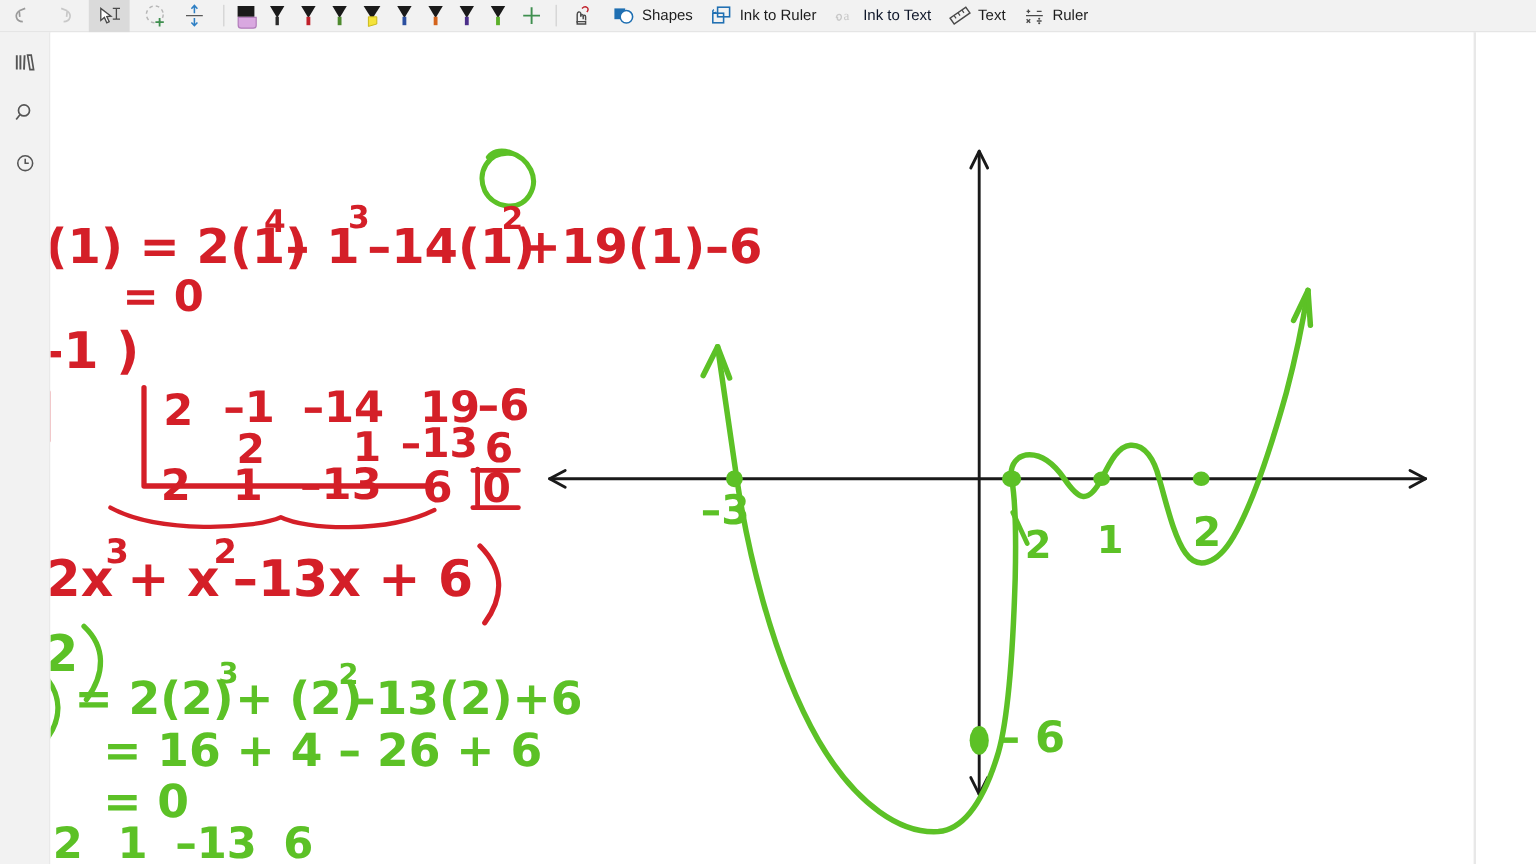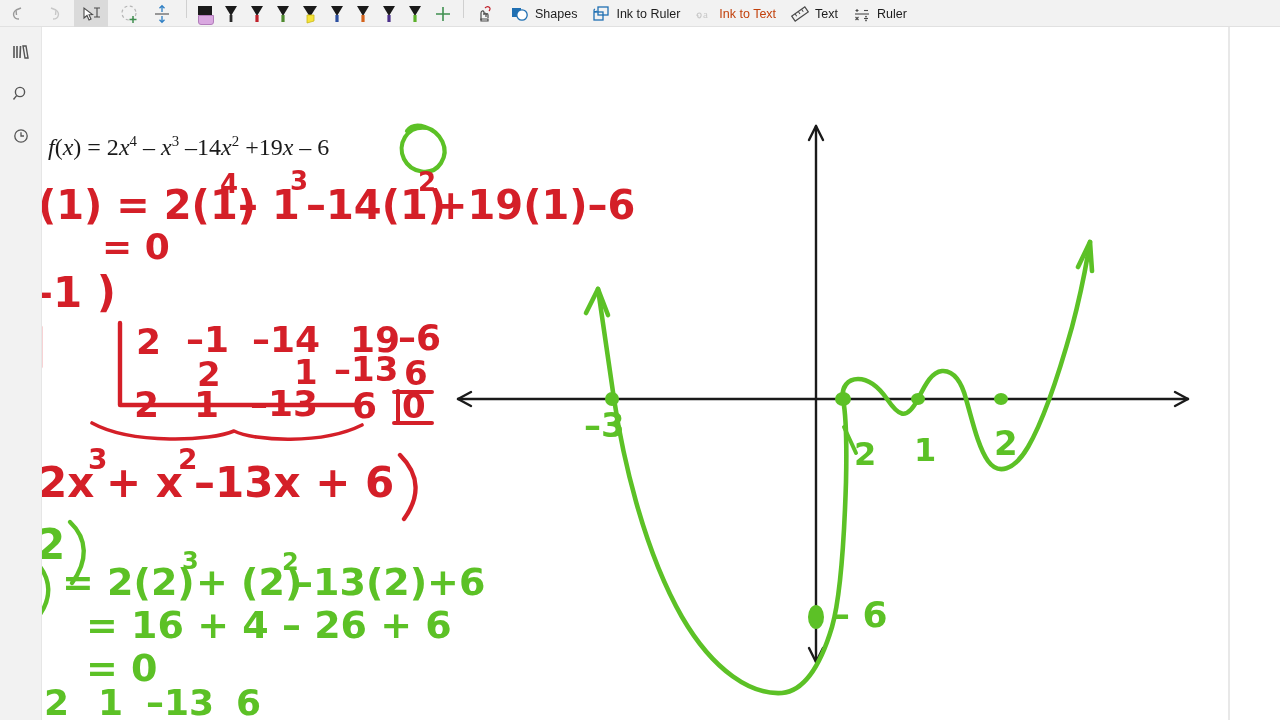--- a/index.html
+++ b/index.html
@@ -10,34 +10,34 @@
     font-family: "Liberation Sans", sans-serif;
   }
   #app { position: relative; width: 1280px; height: 720px; }
 
   
   .toolbar {
     position: absolute; top: 0; left: 0;
     width: 1280px; height: 27px;
     background: #f2f2f2;
     border-bottom: 1px solid #e1e1e1;
-    display: flex; 
+    display: flex; align-items: center;
     box-sizing: border-box;
   }
   .tb-btn {
     height: 27px; min-width: 30px;
     display: flex; align-items: center; justify-content: center;
     position: relative;
   }
   .tb-btn.selected { background: #dadada; }
   .tb-sep { width: 1px; height: 18px; background: #d0d0d0; margin: 0 5px; }
   .tb-label {
     font-size: 12.5px; color: #1d1d1d; margin-left: 5px; white-space: nowrap;
   }
-  .tb-label.disabled { color: #c2410c; }
+  .tb-label.disabled { color: #0f172a; }
   .tb-item {
     display: flex; align-items: center; height: 27px;
     padding: 0 7px; box-sizing: border-box;
   }
 
   
   .pen { width: 18px; height: 22px; position: relative; }
   .pen .body {
     position: absolute; left: 3px; top: 3px;
     width: 12px; height: 9px;
@@ -331,25 +331,20 @@
         <svg width="22" height="20" viewBox="0 0 22 20">
           <circle cx="11" cy="10" r="6.2" fill="none" stroke="#555" stroke-width="1.3"></circle>
           <path d="M11 6.2 L11 10 L14 10" stroke="#555" stroke-width="1.3" fill="none"></path>
         </svg>
       </span>
     </div>
   </div>
 
   <div class="page">
 
-    <div class="printed-eq" style="left:6px; top:106px;">
-      <span>
-        f<span class="num">(</span>x<span class="num">)</span> <span class="num">= 2</span>x<sup>4</sup> <span class="num">– </span>x<sup>3</sup> <span class="num">–14</span>x<sup>2</sup> <span class="num">+19</span>x <span class="num">– 6</span>
-      </span>
-    </div>
 
     <svg class="ink" width="1186" height="693" viewBox="0 0 1186 693">
 
       <defs>
         <style>
           .r { stroke:#d41f28; fill:none; stroke-width:5.2; stroke-linecap:round; stroke-linejoin:round; }
           .rt { fill:#d41f28; font-family:"DejaVu Sans", sans-serif; font-weight:700; }
           .g { stroke:#5cc126; fill:none; stroke-width:5.2; stroke-linecap:round; stroke-linejoin:round; }
           .gt { fill:#5cc126; font-family:"DejaVu Sans", sans-serif; font-weight:700; }
           .gcurve { stroke:#5cc126; fill:none; stroke-width:4.6; stroke-linecap:round; stroke-linejoin:round; }

